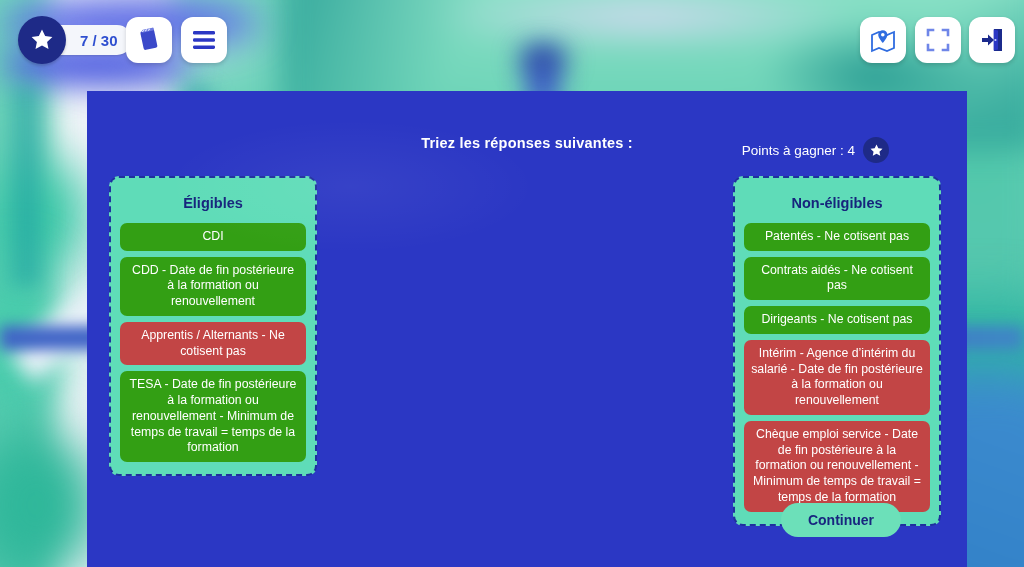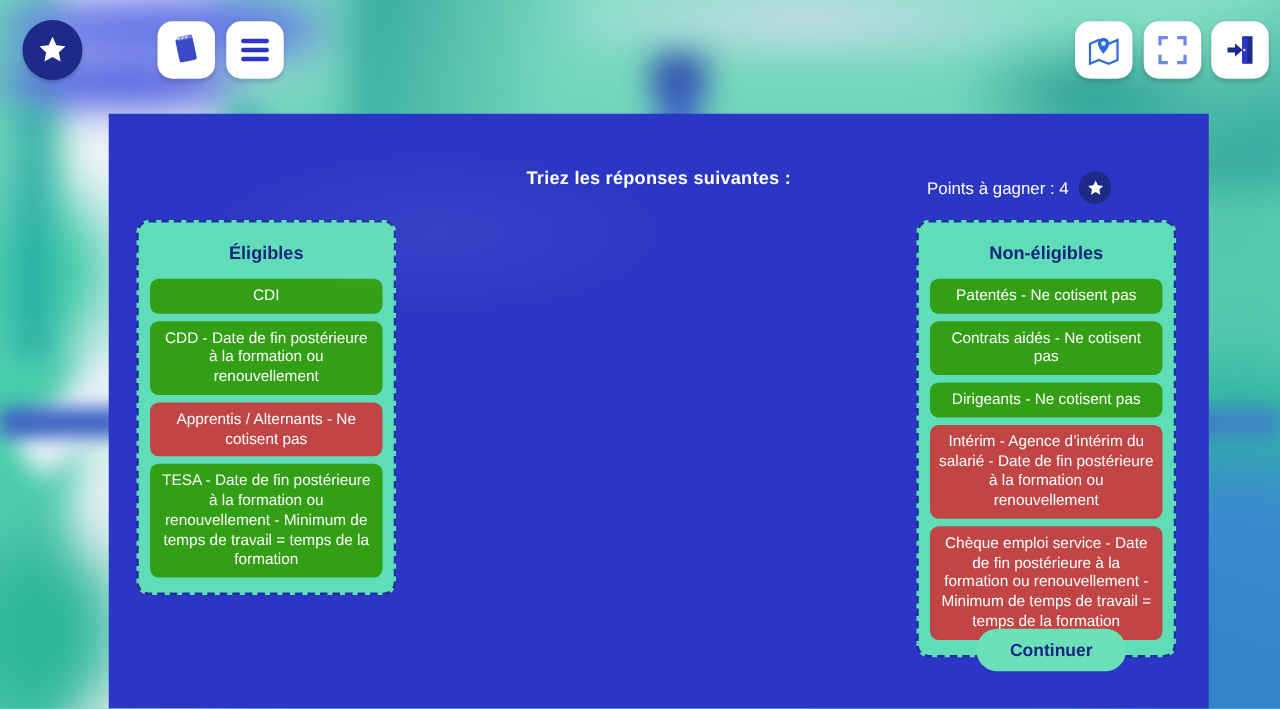--- a/index.html
+++ b/index.html
@@ -195,20 +195,21 @@
   </div>
 
   <div class="star-badge">
     <div class="star-circle">
       <span>
         <svg width="26" height="26" viewBox="0 0 24 24">
             <path fill="#ffffff" d="M12 2.3l2.9 6.1 6.7.8-4.9 4.6 1.3 6.6-6-3.3-6 3.3 1.3-6.6L2.4 9.2l6.7-.8z"></path>
           </svg>
       </span>
     </div>
+    <div class="pill">7 / 30</div>
   </div>
 
   <div class="icon-btn" id="btn-cards">
     <span>
       <svg width="28" height="28" viewBox="0 0 28 28">
         <g transform="rotate(-12 14 14)">
           <rect x="7" y="4" width="14" height="19" rx="2" fill="#3b49c9"></rect>
           <rect x="9" y="2.6" width="12" height="3" rx="1.2" fill="#6d7ae0"></rect>
           <path d="M9 4.6l2.2-1.4M12 4.6l2.2-1.4M15 4.6l2.2-1.4" stroke="#dfe4ff" stroke-width="1.1"></path>
         </g>

